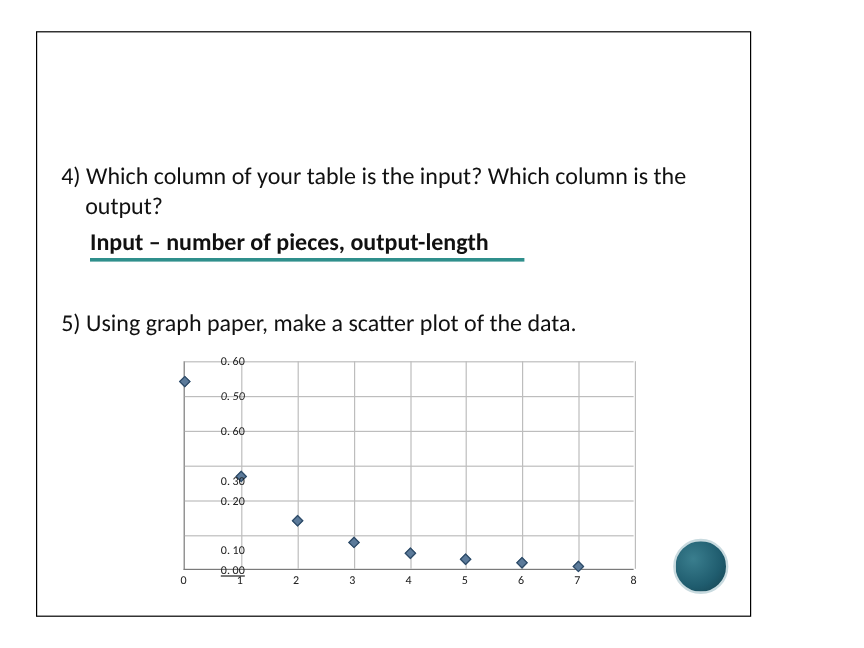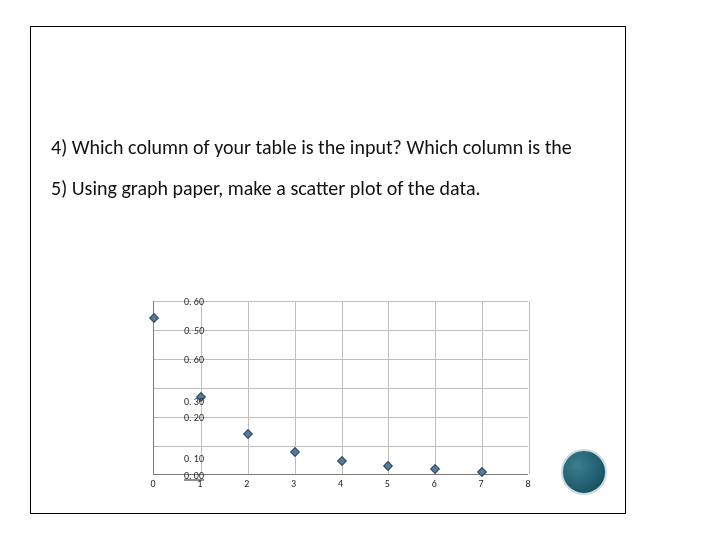--- a/index.html
+++ b/index.html
@@ -39,21 +39,21 @@
     border-bottom: 3px solid #2f8f8c;
     display: inline-block;
     margin-left: 24px;
     padding-right: 30px;
     line-height: 1.3;
   }
   .q5 {
     font-size: 20px;
     color: #111;
     line-height: 1.25;
-    margin-top: 16px;
+    margin-top: 40px;
   }
   .chart {
     position: absolute;
     left: 78px;
     top: 270px;
     width: 430px;
     height: 200px;
   }
   .plot-area {
     position: absolute;
@@ -115,20 +115,24 @@
     border: 2px solid #c8dadf;
   }
 </style>
 </head>
 <body>
 
 <div class="slide">
   <div class="content">
     <div class="q4">
       <span class="q4-line1">4) Which column of your table is the input? Which column is the</span>
+      <span class="q4-line2">output?</span>
+    </div>
+    <div>
+      <span class="answer">Input – number of pieces, output-length</span>
     </div>
     <div class="q5">5) Using graph paper, make a scatter plot of the data.</div>
   </div>
 
   <div class="chart">
     <div class="plot-area">
         <div class="gridline-v" style="left: 46.875px;"></div>
         <div class="gridline-v" style="left: 93.75px;"></div>
         <div class="gridline-v" style="left: 140.625px;"></div>
         <div class="gridline-v" style="left: 187.5px;"></div>

